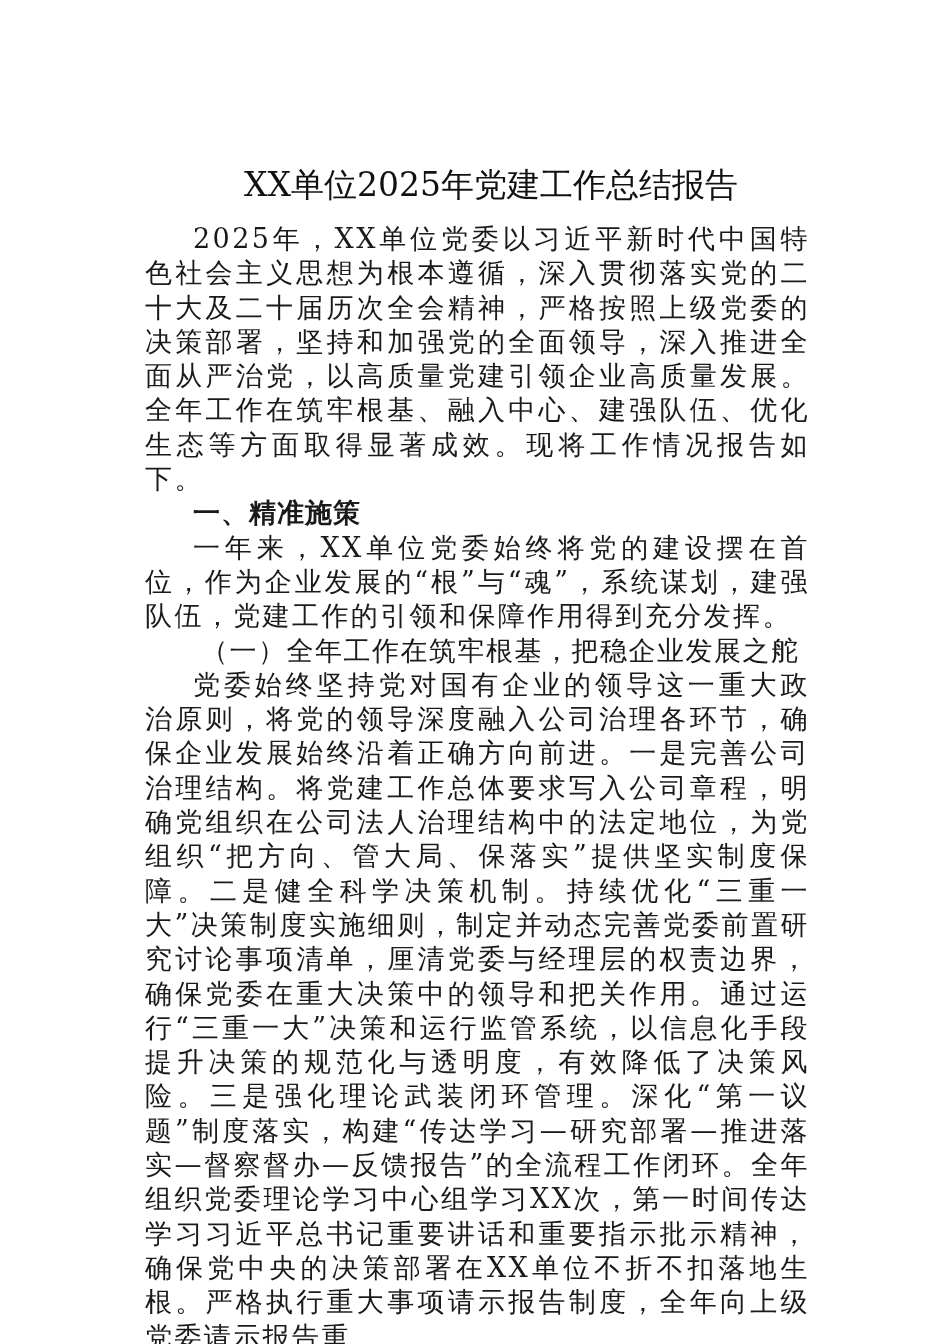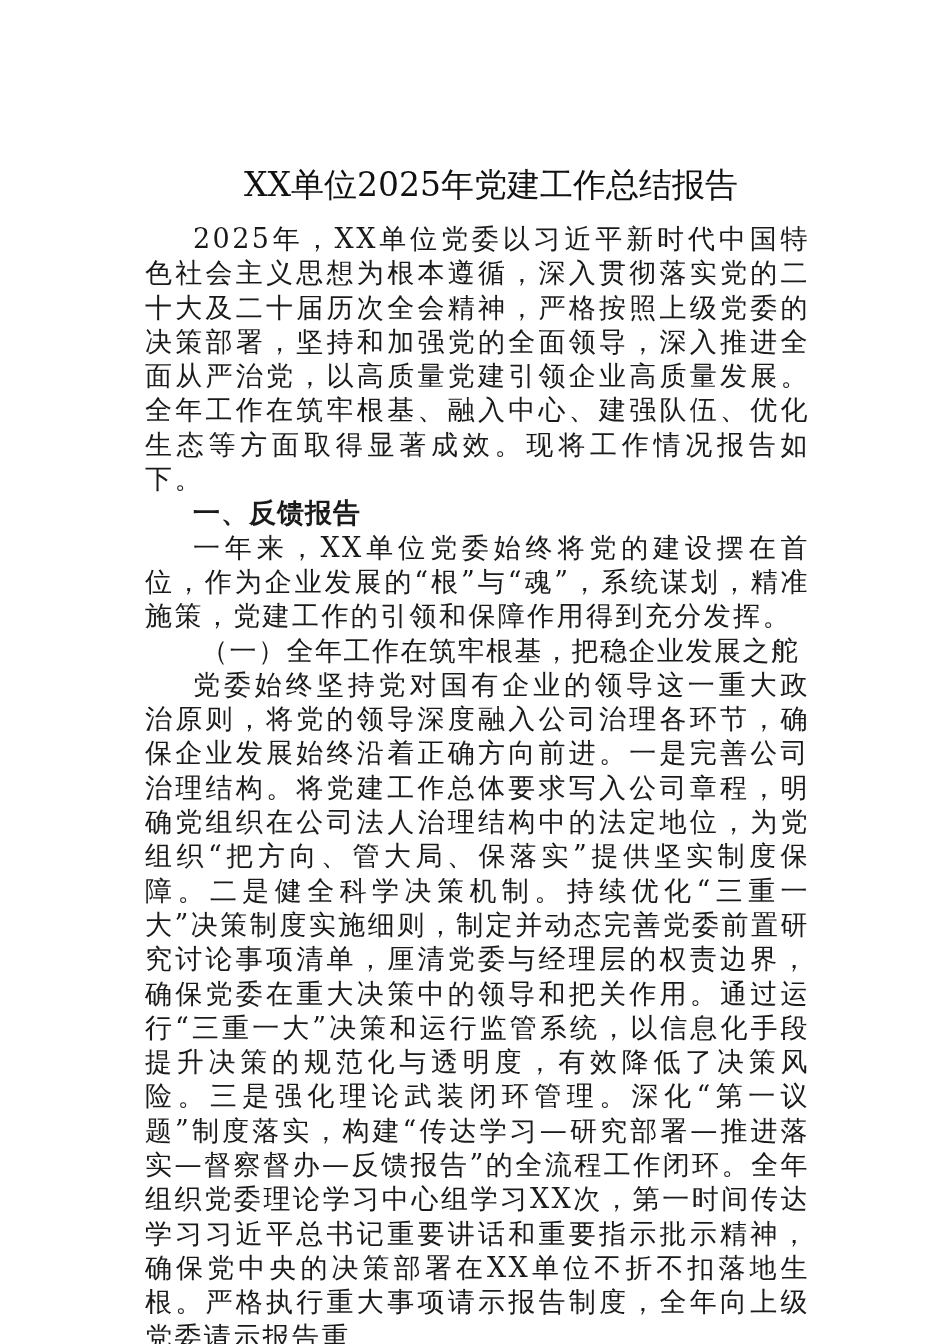--- a/index.html
+++ b/index.html
@@ -20,18 +20,18 @@
   .h1 { font-family: "DejaVu Sans", "Liberation Sans", sans-serif; font-weight: bold; text-indent: 48px; letter-spacing: 1px; }
   .h2 { text-indent: 56px; letter-spacing: 1.5px; }
 </style>
 </head>
 <body>
 
 <div class="page">
   <div class="title">XX单位2025年党建工作总结报告</div>
   <div class="body">
     <p class="indent">2025年，XX单位党委以习近平新时代中国特色社会主义思想为根本遵循，深入贯彻落实党的二十大及二十届历次全会精神，严格按照上级党委的决策部署，坚持和加强党的全面领导，深入推进全面从严治党，以高质量党建引领企业高质量发展。全年工作在筑牢根基、融入中心、建强队伍、优化生态等方面取得显著成效。现将工作情况报告如下。</p>
-    <p class="h1">一、反馈报告</p>
-    <p class="indent">一年来，XX单位党委始终将党的建设摆在首位，作为企业发展的“根”与“魂”，系统谋划，精准施策，党建工作的引领和保障作用得到充分发挥。</p>
+    <p class="h1">一、精准施策</p>
+    <p class="indent">一年来，XX单位党委始终将党的建设摆在首位，作为企业发展的“根”与“魂”，系统谋划，建强队伍，党建工作的引领和保障作用得到充分发挥。</p>
     <p class="h2">（一）全年工作在筑牢根基，把稳企业发展之舵</p>
     <p class="indent">党委始终坚持党对国有企业的领导这一重大政治原则，将党的领导深度融入公司治理各环节，确保企业发展始终沿着正确方向前进。一是完善公司治理结构。将党建工作总体要求写入公司章程，明确党组织在公司法人治理结构中的法定地位，为党组织“把方向、管大局、保落实”提供坚实制度保障。二是健全科学决策机制。持续优化“三重一大”决策制度实施细则，制定并动态完善党委前置研究讨论事项清单，厘清党委与经理层的权责边界，确保党委在重大决策中的领导和把关作用。通过运行“三重一大”决策和运行监管系统，以信息化手段提升决策的规范化与透明度，有效降低了决策风险。三是强化理论武装闭环管理。深化“第一议题”制度落实，构建“传达学习—研究部署—推进落实—督察督办—反馈报告”的全流程工作闭环。全年组织党委理论学习中心组学习XX次，第一时间传达学习习近平总书记重要讲话和重要指示批示精神，确保党中央的决策部署在XX单位不折不扣落地生根。严格执行重大事项请示报告制度，全年向上级党委请示报告重</p>
   </div>
 </div>
 
 </body></html>

